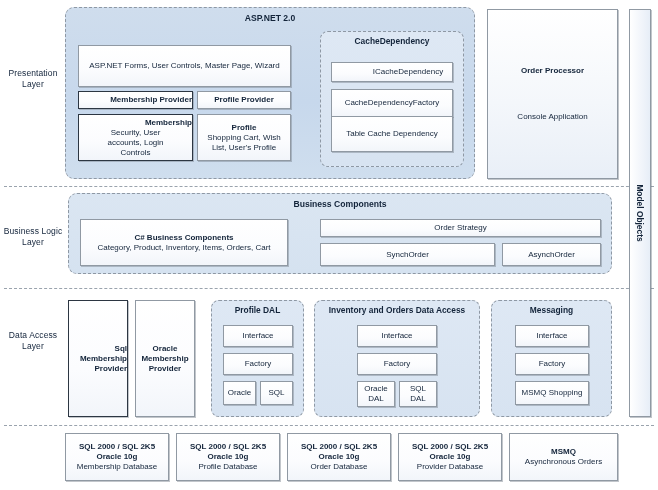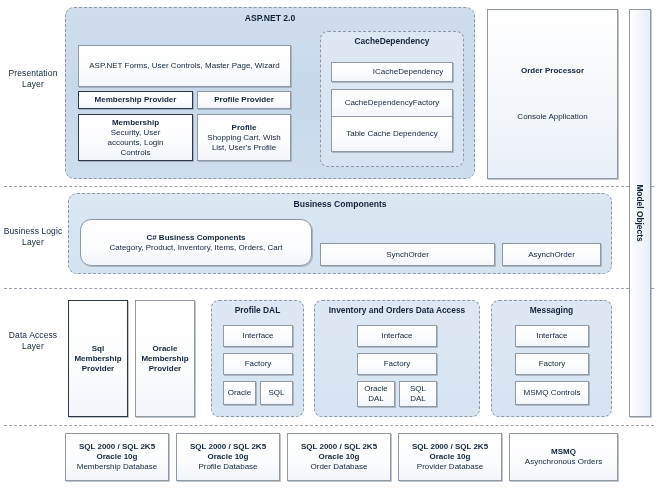--- a/index.html
+++ b/index.html
@@ -69,21 +69,21 @@
     border:1px solid #9099a3;
     background:linear-gradient(180deg,#ffffff 0%,#fbfcfe 60%,#f2f5fa 100%);
     display:flex;flex-direction:column;
     align-items:center;justify-content:center;
     text-align:center;
     font-size:8px;
     line-height:10px;
     color:#13243a;
     box-shadow:1px 1px 0 rgba(120,128,140,.45);
   }
-  .box.thick{ border:1.6px solid #2c3642; }
+  .box.thick{ border:1.6px solid #2c3642;align-items:flex-end; }
   .box.gradblue{
     background:linear-gradient(180deg,#ffffff 0%,#f4f7fb 55%,#e9eff7 100%);
     gap:36px;
   }
   .box .t1{font-weight:bold;}
   .box .t2{font-weight:normal;}
 
   
   .vbar{
     position:absolute;box-sizing:border-box;
@@ -161,25 +161,28 @@
 
   <div class="box gradblue" style="left:487px;top:9px;width:131px;height:170px;">
     <div class="t1">Order Processor</div>
     <div class="t2">Console Application</div>
   </div>
 
   <div class="grp pale" style="left:68px;top:193px;width:544px;height:81px;">
     <div class="grp-title">Business Components</div>
   </div>
 
-  <div class="box" style="left:80px;top:219px;width:232px;height:47px;border-radius:11px;">
+  <div class="box" style="left:80px;top:219px;width:208px;height:47px;">
     <div class="t1">C# Business Components</div>
     <div class="t2" style="padding:0 4px;">Category, Product, Inventory, Items, Orders, Cart</div>
   </div>
 
+  <div class="box" style="left:320px;top:219px;width:281px;height:18px;">
+    <div class="t2">Order Strategy</div>
+  </div>
   <div class="box" style="left:502px;top:243px;width:99px;height:23px;">
     <div class="t2">AsynchOrder</div>
   </div>
   <div class="box" style="left:320px;top:243px;width:175px;height:23px;">
     <div class="t2">SynchOrder</div>
   </div>
 
   <div class="box thick" style="left:68px;top:300px;width:60px;height:117px;">
     <div class="t1">Sql</div>
     <div class="t1">Membership</div>
@@ -229,21 +232,21 @@
   <div class="sub" style="left:491px;top:300px;width:121px;height:117px;">
     <div class="sub-title">Messaging</div>
   </div>
   <div class="box" style="left:515px;top:325px;width:74px;height:22px;">
     <div class="t2">Interface</div>
   </div>
   <div class="box" style="left:515px;top:353px;width:74px;height:22px;">
     <div class="t2">Factory</div>
   </div>
   <div class="box" style="left:515px;top:381px;width:74px;height:24px;">
-    <div class="t2">MSMQ Controls</div>
+    <div class="t2">MSMQ Shopping</div>
   </div>
 
   <div class="box" style="left:65px;top:433px;width:104px;height:48px;">
     <div class="t1">SQL 2000 / SQL 2K5</div>
     <div class="t1">Oracle 10g</div>
     <div class="t2">Membership Database</div>
   </div>
   <div class="box" style="left:176px;top:433px;width:104px;height:48px;">
     <div class="t1">SQL 2000 / SQL 2K5</div>
     <div class="t1">Oracle 10g</div>

